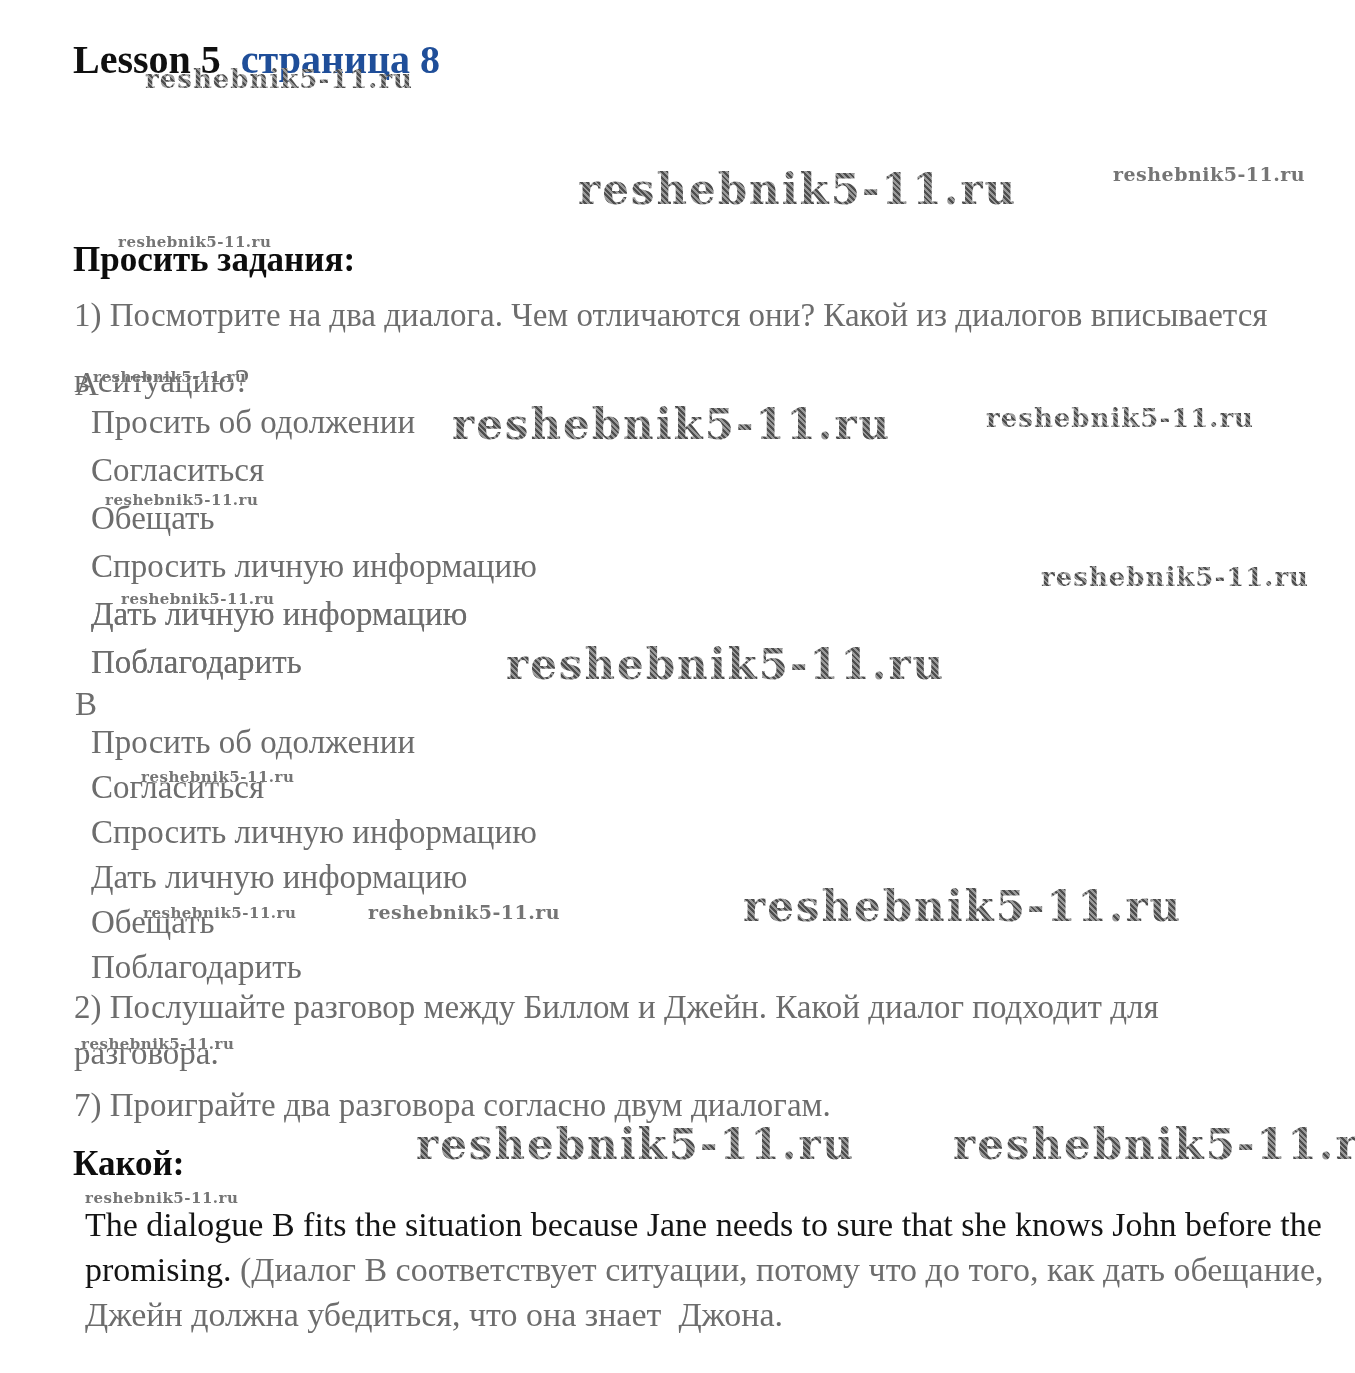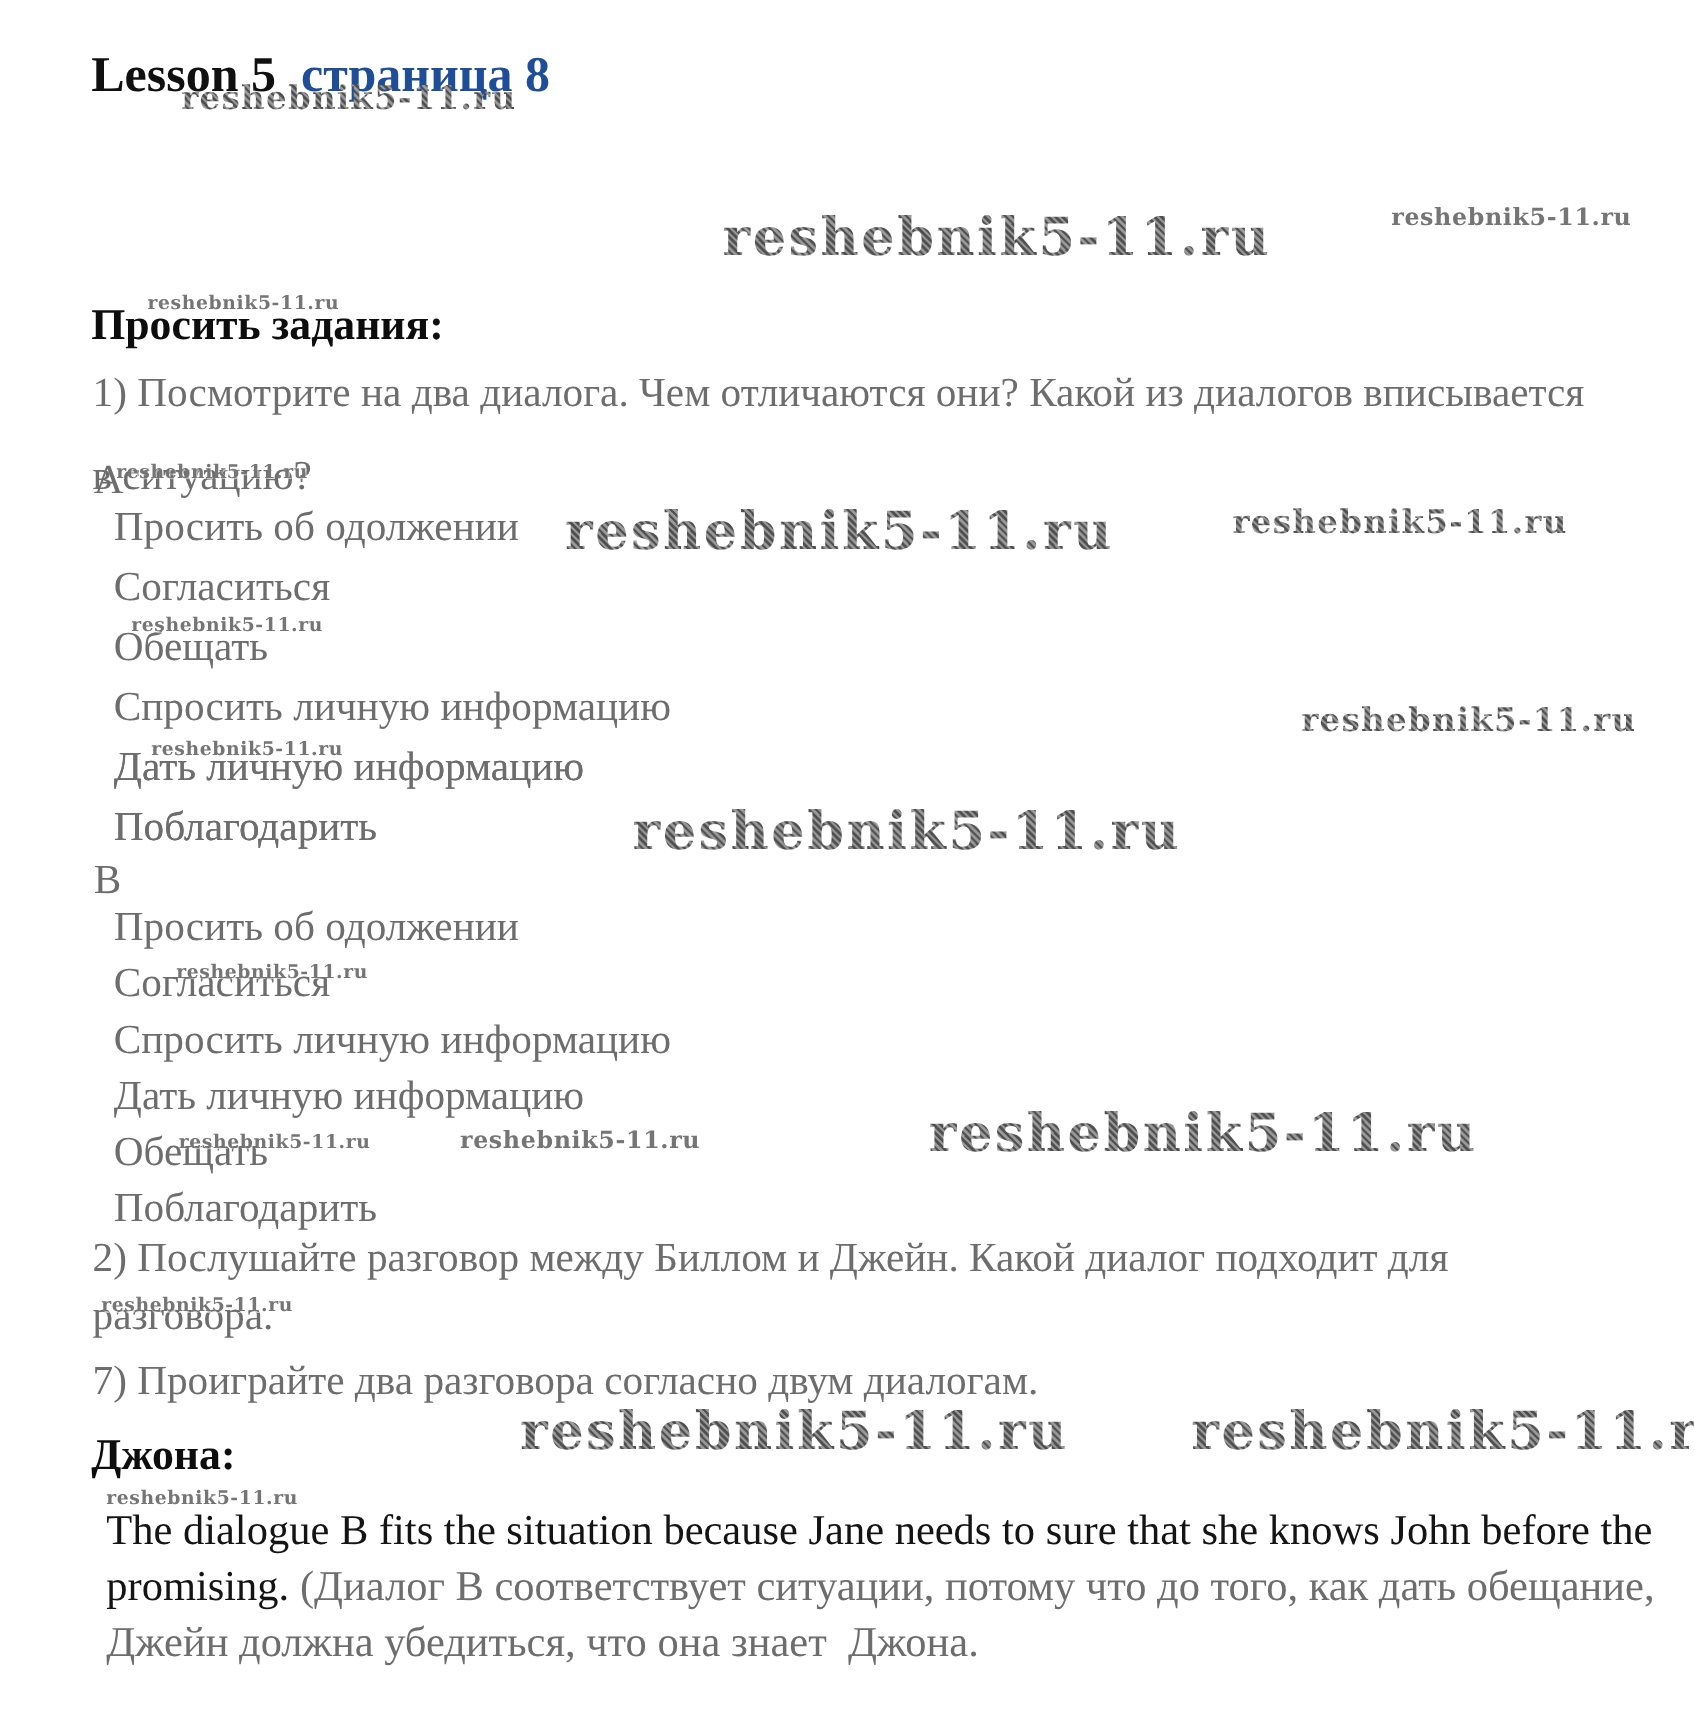--- a/index.html
+++ b/index.html
@@ -96,21 +96,21 @@
     <div>Согласиться</div>
     <div>Спросить личную информацию</div>
     <div>Дать личную информацию</div>
     <div>Обещать</div>
     <div>Поблагодарить</div>
   </div>
 
   <div class="abs body-gray" style="left:74px; top:984px; width:1235px; line-height:46px;">2) Послушайте разговор между Биллом и Джейн. Какой диалог подходит для разговора.</div>
   <div class="abs body-gray" style="left:74px; top:1082px; width:1235px; line-height:46px;">7) Проиграйте два разговора согласно двум диалогам.</div>
 
-  <div class="abs h2" style="left:73px; top:1144px;">Джона:</div>
+  <div class="abs h2" style="left:73px; top:1144px;">Какой:</div>
   <div class="abs answer" style="left:85px; top:1202px; width:1282px;">
     <span class="en">The dialogue B fits the situation because Jane needs to sure that she knows John before the promising. </span><span class="ru">(Диалог В соответствует ситуации, потому что до того, как дать обещание, Джейн должна убедиться, что она знает  Джона.</span>
   </div>
 
   <div class="wm md" style="left:145px; top:64px;">reshebnik5-11.ru</div>
   <div class="wm lg" style="left:578px; top:165px;">reshebnik5-11.ru</div>
   <div class="wm sm" style="left:1113px; top:163px;">reshebnik5-11.ru</div>
   <div class="wm xs" style="left:118px; top:233px;">reshebnik5-11.ru</div>
   <div class="wm xs" style="left:93px;  top:368px;">reshebnik5-11.ru</div>
   <div class="wm lg" style="left:452px; top:400px;">reshebnik5-11.ru</div>

